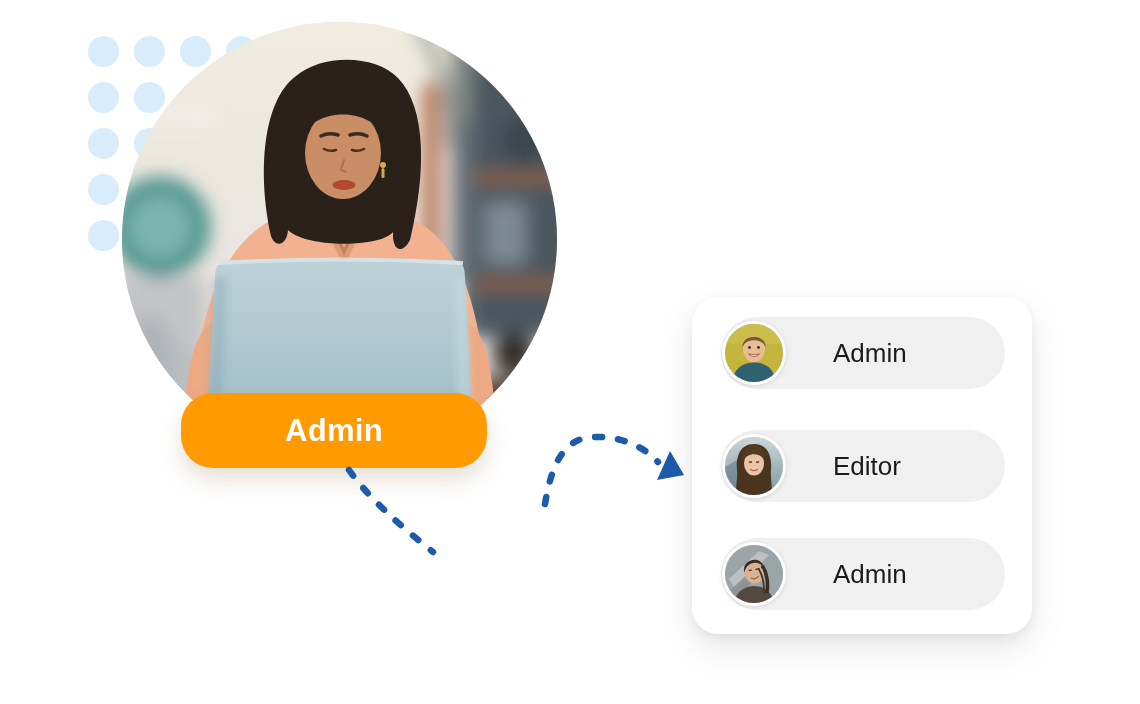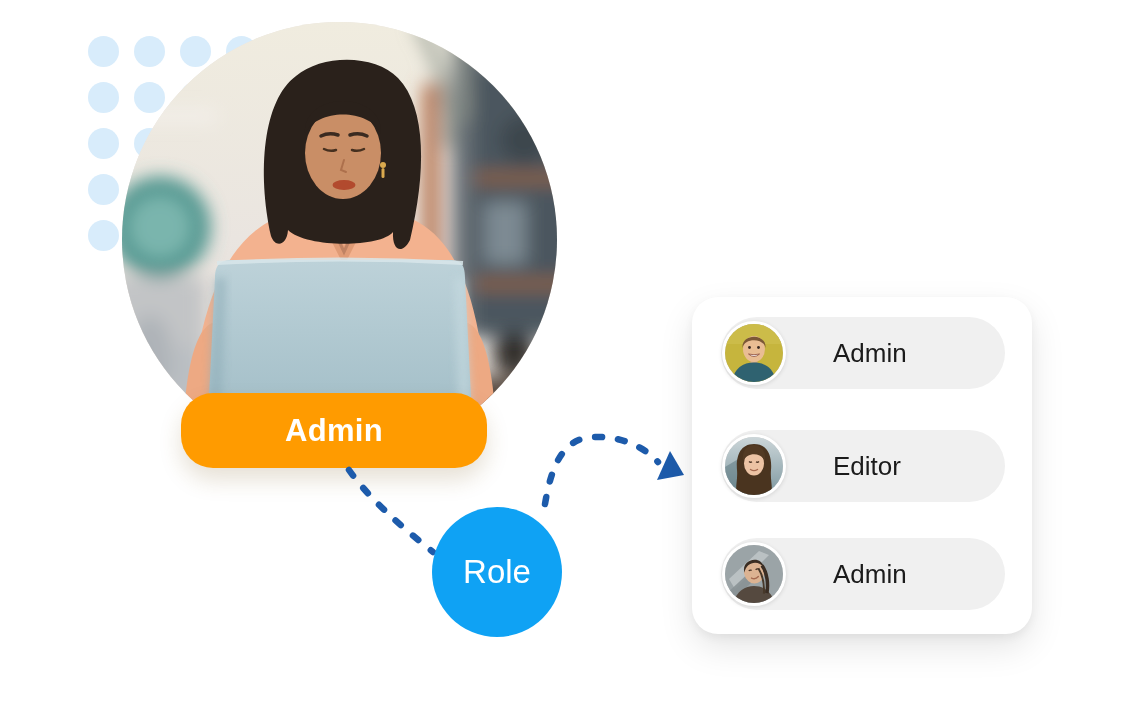--- a/index.html
+++ b/index.html
@@ -157,23 +157,20 @@
   <div class="admin-badge">
     <span>Admin</span>
   </div>
 
   <svg class="arrows" viewBox="0 0 1140 704">
     <path d="M349,470 C368,497 398,524 433,552" fill="none" stroke="#1D5BAB" stroke-width="6.5" stroke-linecap="round" stroke-dasharray="7 16"></path>
     <path d="M545,504 C551,468 562,438 593,437 C624,436 645,448 658,462" fill="none" stroke="#1D5BAB" stroke-width="6.5" stroke-linecap="round" stroke-dasharray="7 16"></path>
     <polygon points="657,480 684,475 670,451" fill="#1D5BAB"></polygon>
   </svg>
 
-  <div class="role-node">
-    <span>Role</span>
-  </div>
 
   <div class="roles-card">
 
     <div class="role-pill p0">
       <span class="avatar">
         <svg viewBox="0 0 58 58">
           <rect width="58" height="58" fill="#c6b53d"></rect>
           <rect width="58" height="20" fill="#cfbf4e" opacity="0.7"></rect>
           <rect x="25.5" y="33" width="7" height="8" fill="#d9ac84"></rect>
           <path d="M7,58 C9,44 18,38.5 29,38.5 C40,38.5 49,44 51,58 Z" fill="#2f6270"></path>

